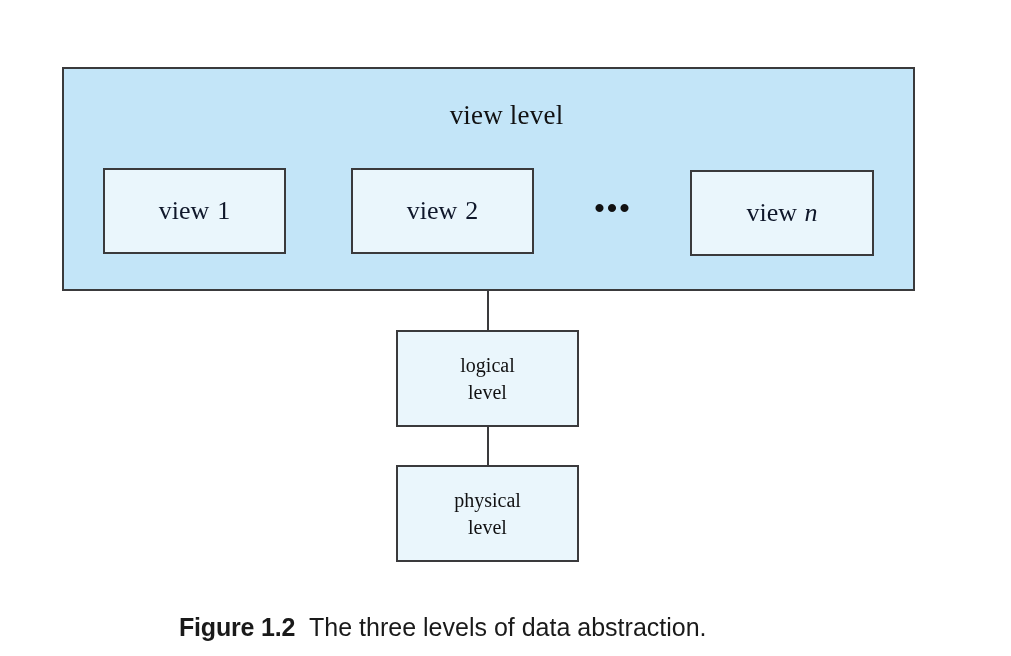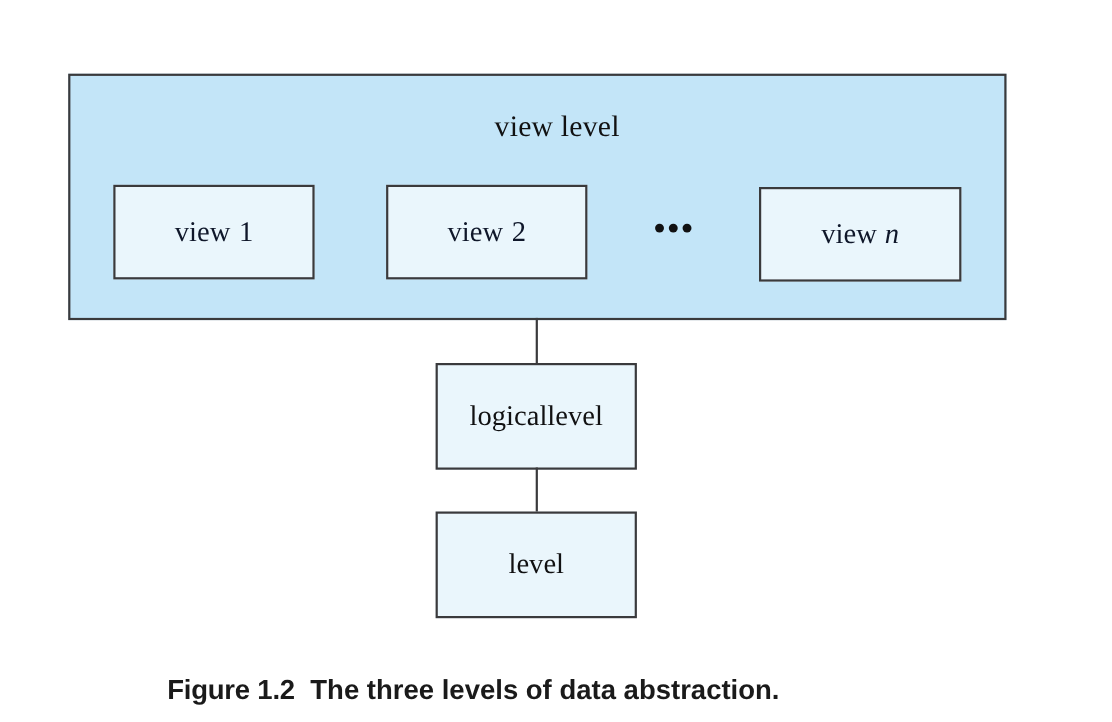--- a/index.html
+++ b/index.html
@@ -92,24 +92,24 @@
   #connector-view-logical { left: 487px; top: 289px; height: 43px; }
   #connector-logical-physical { left: 487px; top: 425px; height: 42px; }
 
   
   .level-box {
     position: absolute;
     background: #eaf6fc;
     border: 2px solid #3a3a3c;
     box-sizing: border-box;
     display: flex;
-    flex-direction: row;
+    flex-direction: column;
     align-items: center;
     justify-content: center;
-    font-size: 26px;
+    font-size: 20px;
     line-height: 1.32;
     color: #111112;
     text-align: center;
   }
   #logical-level-box { left: 396px; top: 330px; width: 183px; height: 97px; }
   #physical-level-box { left: 396px; top: 465px; width: 183px; height: 97px; }
 
   
   .figure-caption {
     position: absolute;
@@ -118,23 +118,24 @@
     width: 760px;
     font-family: "Liberation Sans", "DejaVu Sans", sans-serif;
     font-size: 25px;
     line-height: 1.1;
     color: #1a1a1a;
     white-space: nowrap;
   }
   .figure-caption .cap-label {
     font-weight: bold;
     letter-spacing: -0.2px;
+    margin-left: 27px;
   }
   .figure-caption .cap-text {
-    font-weight: bold;
+    font-weight: normal;
     padding-left: 14px;
   }
 </style>
 </head>
 <body>
 
 <div id="figure-root">
 
   <div class="view-panel">
     <div class="view-panel-title">view level</div>
@@ -160,20 +161,21 @@
   <div class="connector" id="connector-view-logical"></div>
 
   <div class="level-box" id="logical-level-box">
     <span>logical</span>
     <span>level</span>
   </div>
 
   <div class="connector" id="connector-logical-physical"></div>
 
   <div class="level-box" id="physical-level-box">
+    <span>physical</span>
     <span>level</span>
   </div>
 
   <div class="figure-caption">
     <span class="cap-label">Figure 1.2</span><span class="cap-text">The three levels of data abstraction.</span>
   </div>
 
 </div>
 
 </body></html>

